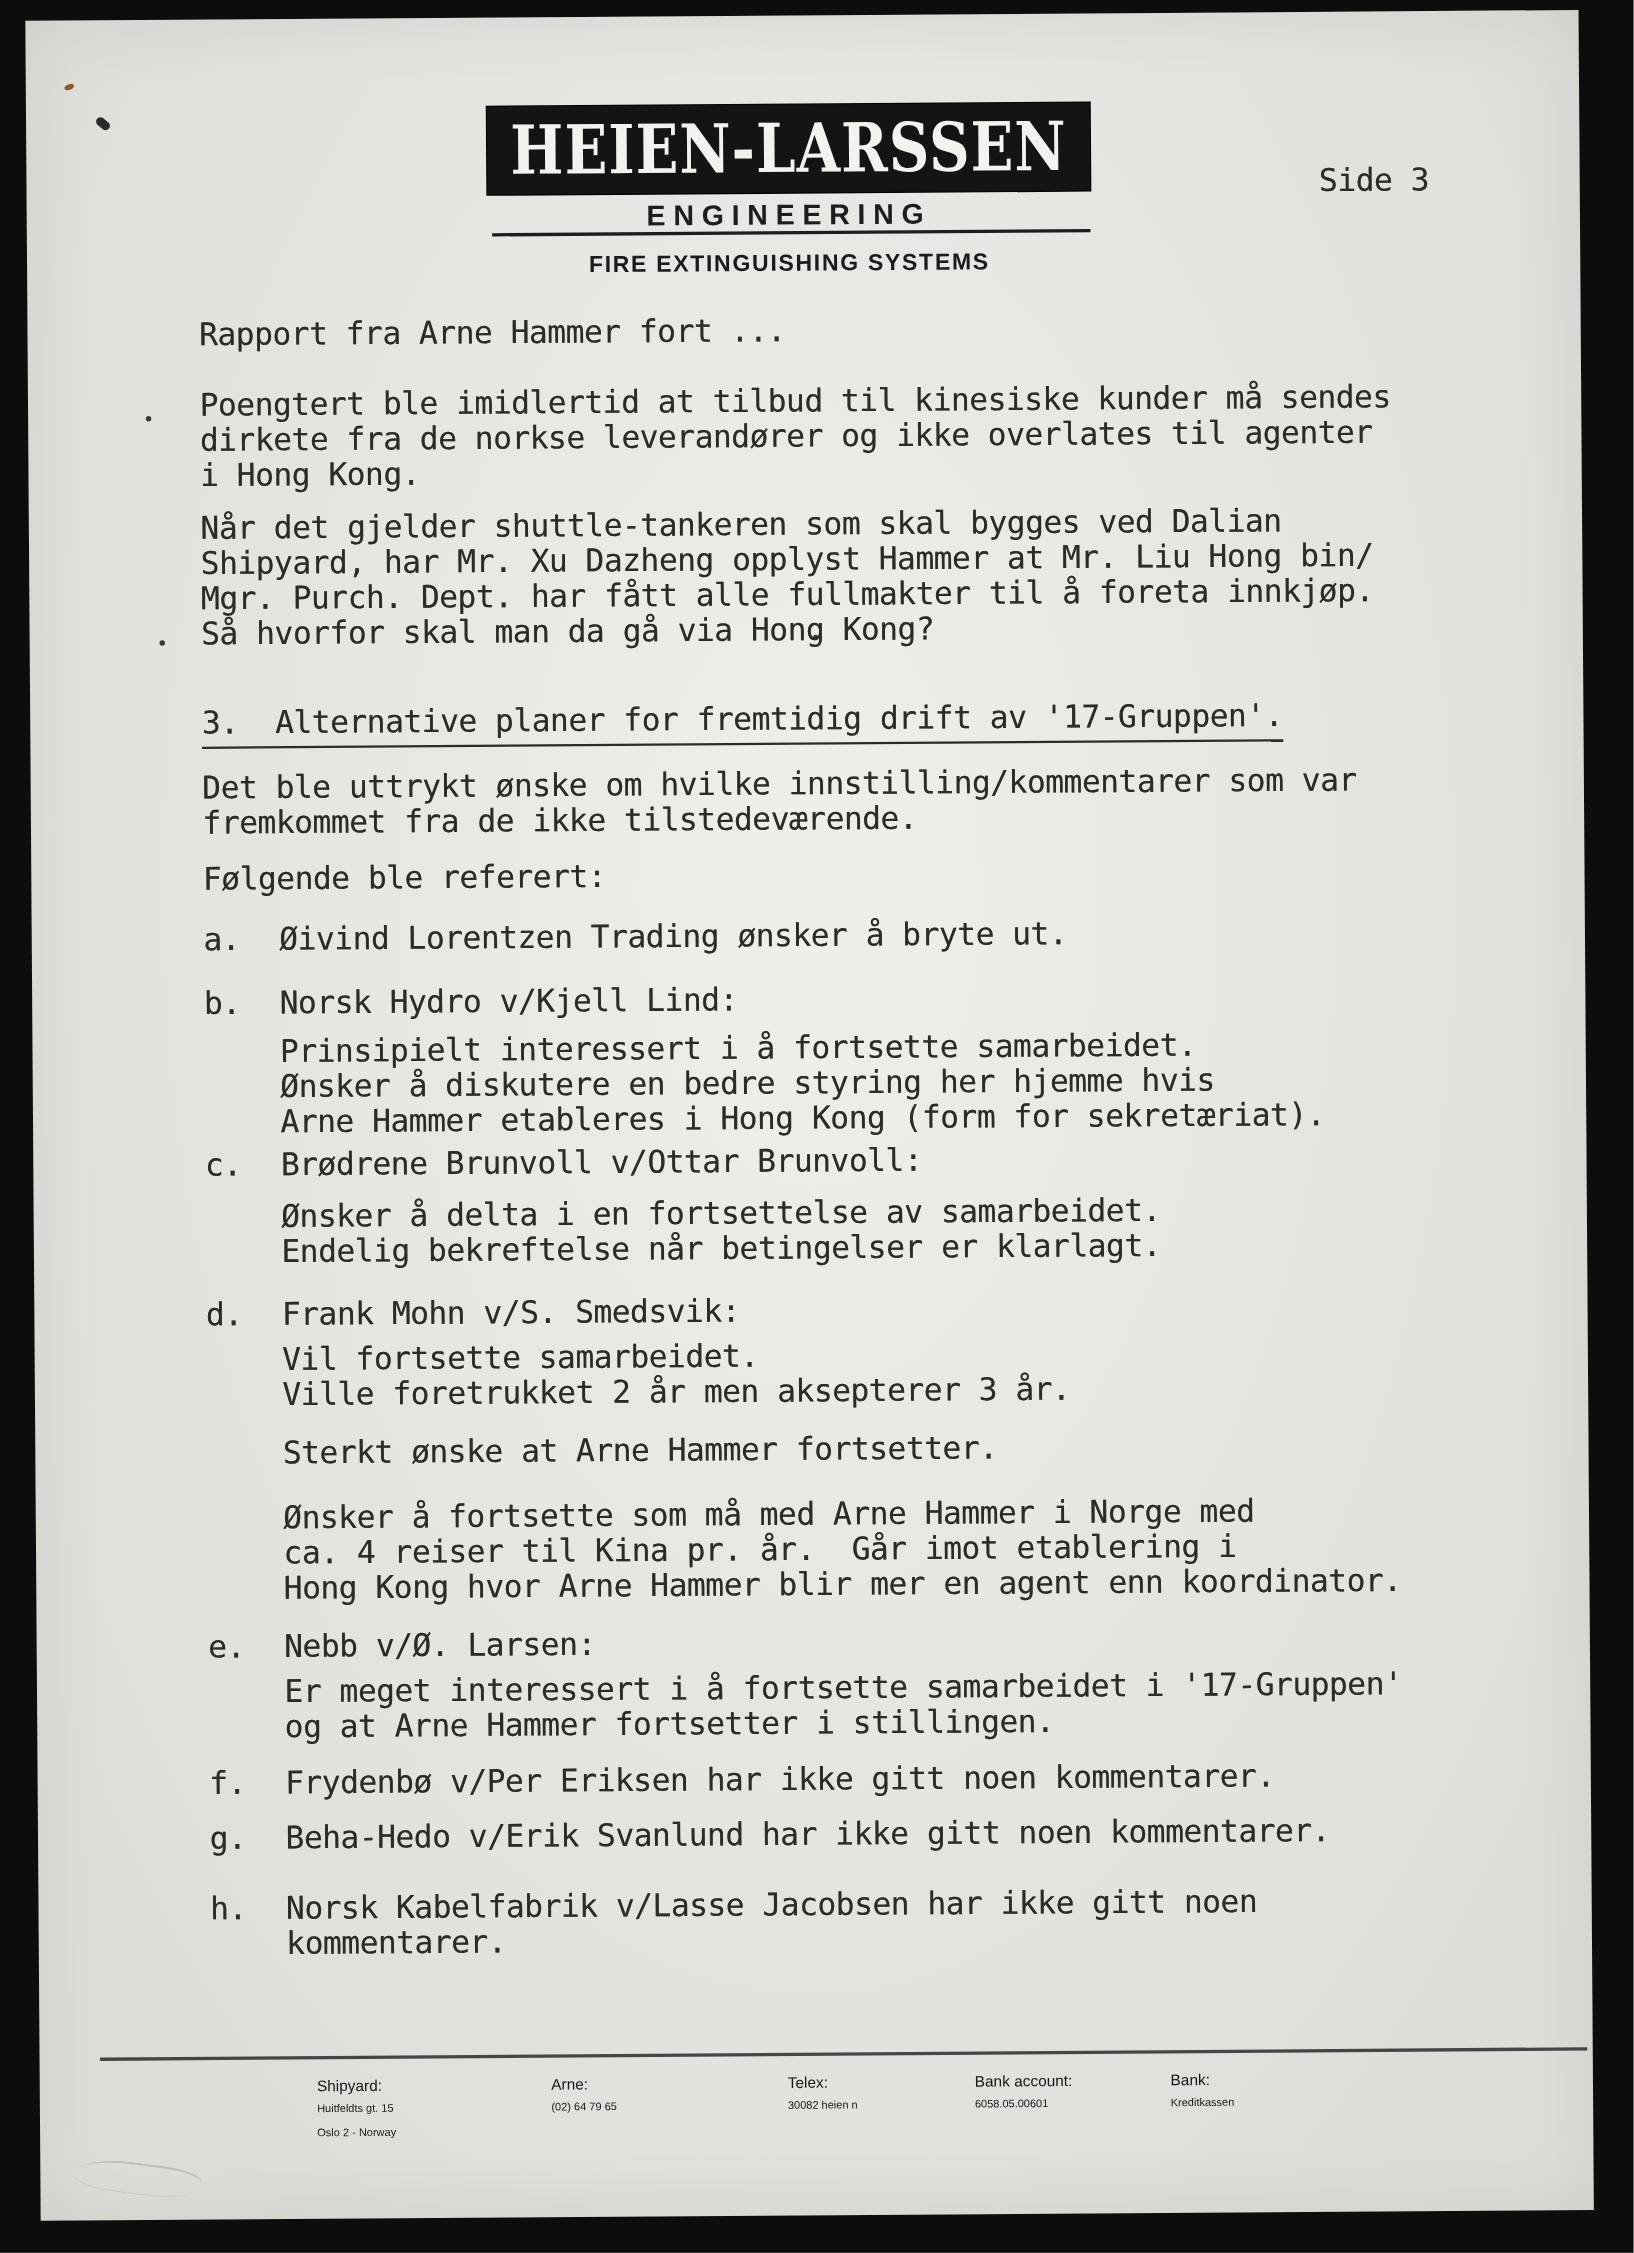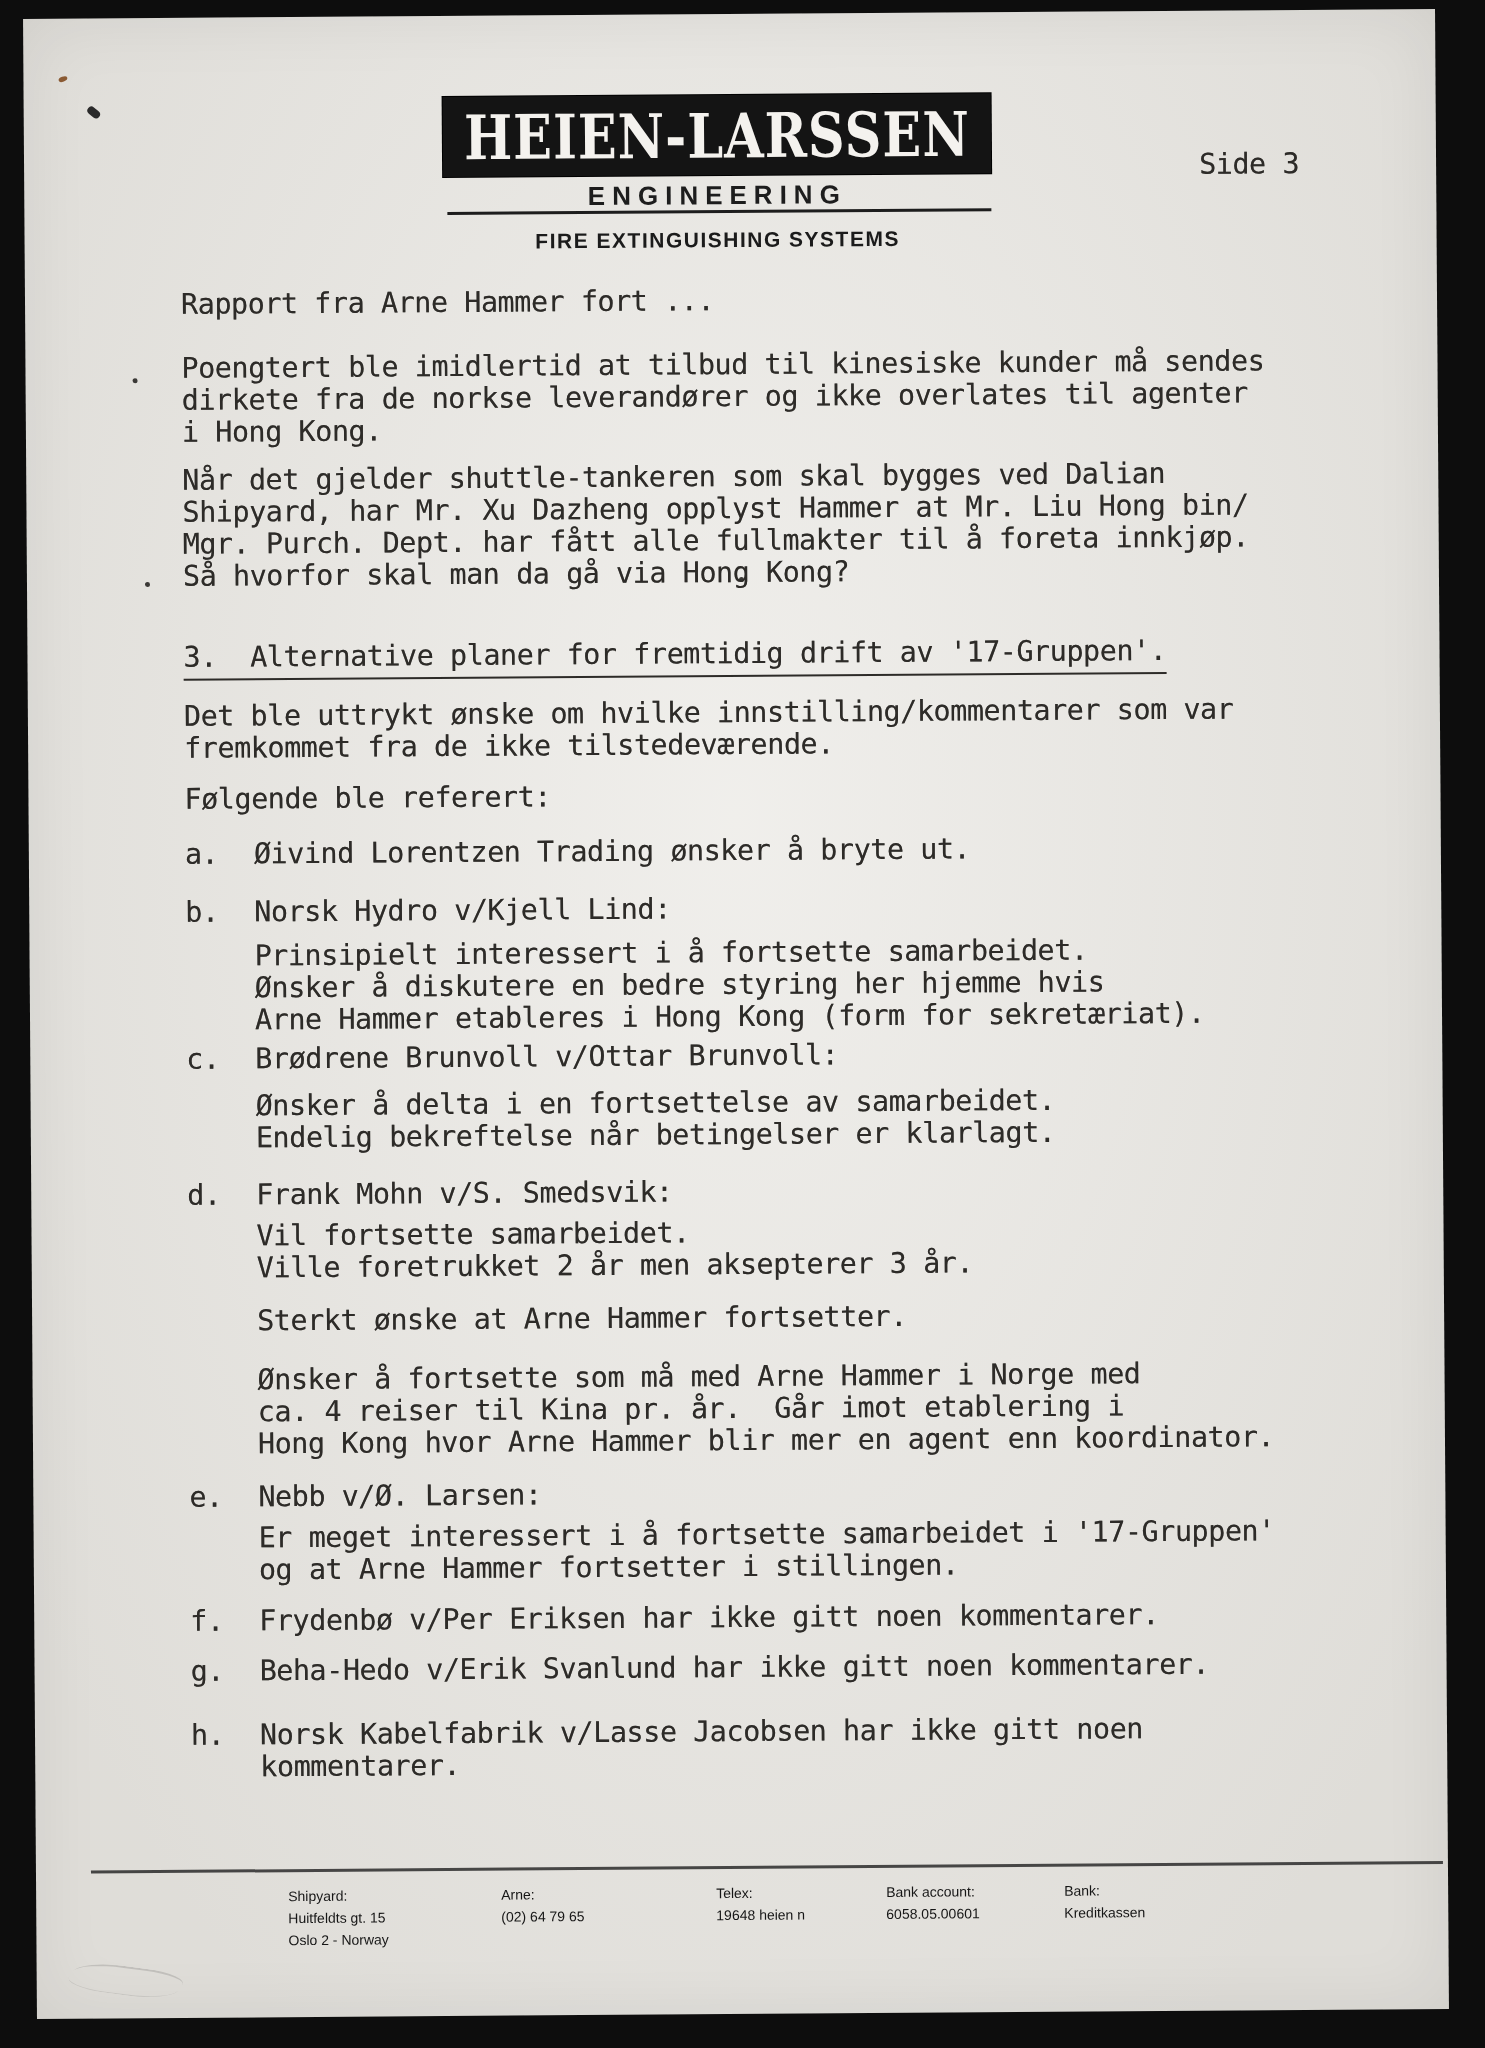--- a/index.html
+++ b/index.html
@@ -58,21 +58,21 @@
   .logo-tagline{
     left:419px;top:214px;width:548px;text-align:center;
     font-weight:700;font-size:21px;letter-spacing:1.5px;
     color:#1b1b1b;white-space:pre;
   }
   .footer-rule{
     left:55px;top:1852px;width:1352px;height:3px;background:#2a2a2a;opacity:0.85;
   }
   .fcol{top:1868px;color:#161616;}
   .fcol .flabel{font-size:14px;line-height:22px;white-space:pre;}
-  .fcol .fvalue{font-size:14px;line-height:22px;white-space:pre-line;}
+  .fcol .fvalue{font-size:10px;line-height:22px;white-space:pre-line;}
   .dot{width:5px;height:5px;border-radius:50%;background:#3b3936;}
   .speck-brown{left:35px;top:58px;width:9px;height:5px;border-radius:50%;background:#8a5a33;transform:rotate(-20deg);}
   .speck-dark{left:63px;top:90px;width:14px;height:8px;border-radius:4px;background:#2a2a2a;transform:rotate(40deg);}
   .smudge{
     left:34px;top:1948px;width:110px;height:26px;
     border-top:2px solid rgba(60,60,60,0.18);
     border-bottom:1px solid rgba(60,60,60,0.12);
     transform:rotate(8deg) skewX(-30deg);
     border-radius:40%;
   }
@@ -156,21 +156,21 @@
     <div class="flabel">Shipyard:</div>
     <div class="fvalue">Huitfeldts gt. 15
 Oslo 2 - Norway</div>
   </div>
   <div class="abs fcol" style="left:465px">
     <div class="flabel">Arne:</div>
     <div class="fvalue">(02) 64 79 65</div>
   </div>
   <div class="abs fcol" style="left:680px">
     <div class="flabel">Telex:</div>
-    <div class="fvalue">19648 heien n</div>
+    <div class="fvalue">30082 heien n</div>
   </div>
   <div class="abs fcol" style="left:850px">
     <div class="flabel">Bank account:</div>
     <div class="fvalue">6058.05.00601</div>
   </div>
   <div class="abs fcol" style="left:1028px">
     <div class="flabel">Bank:</div>
     <div class="fvalue">Kreditkassen</div>
   </div>
 

